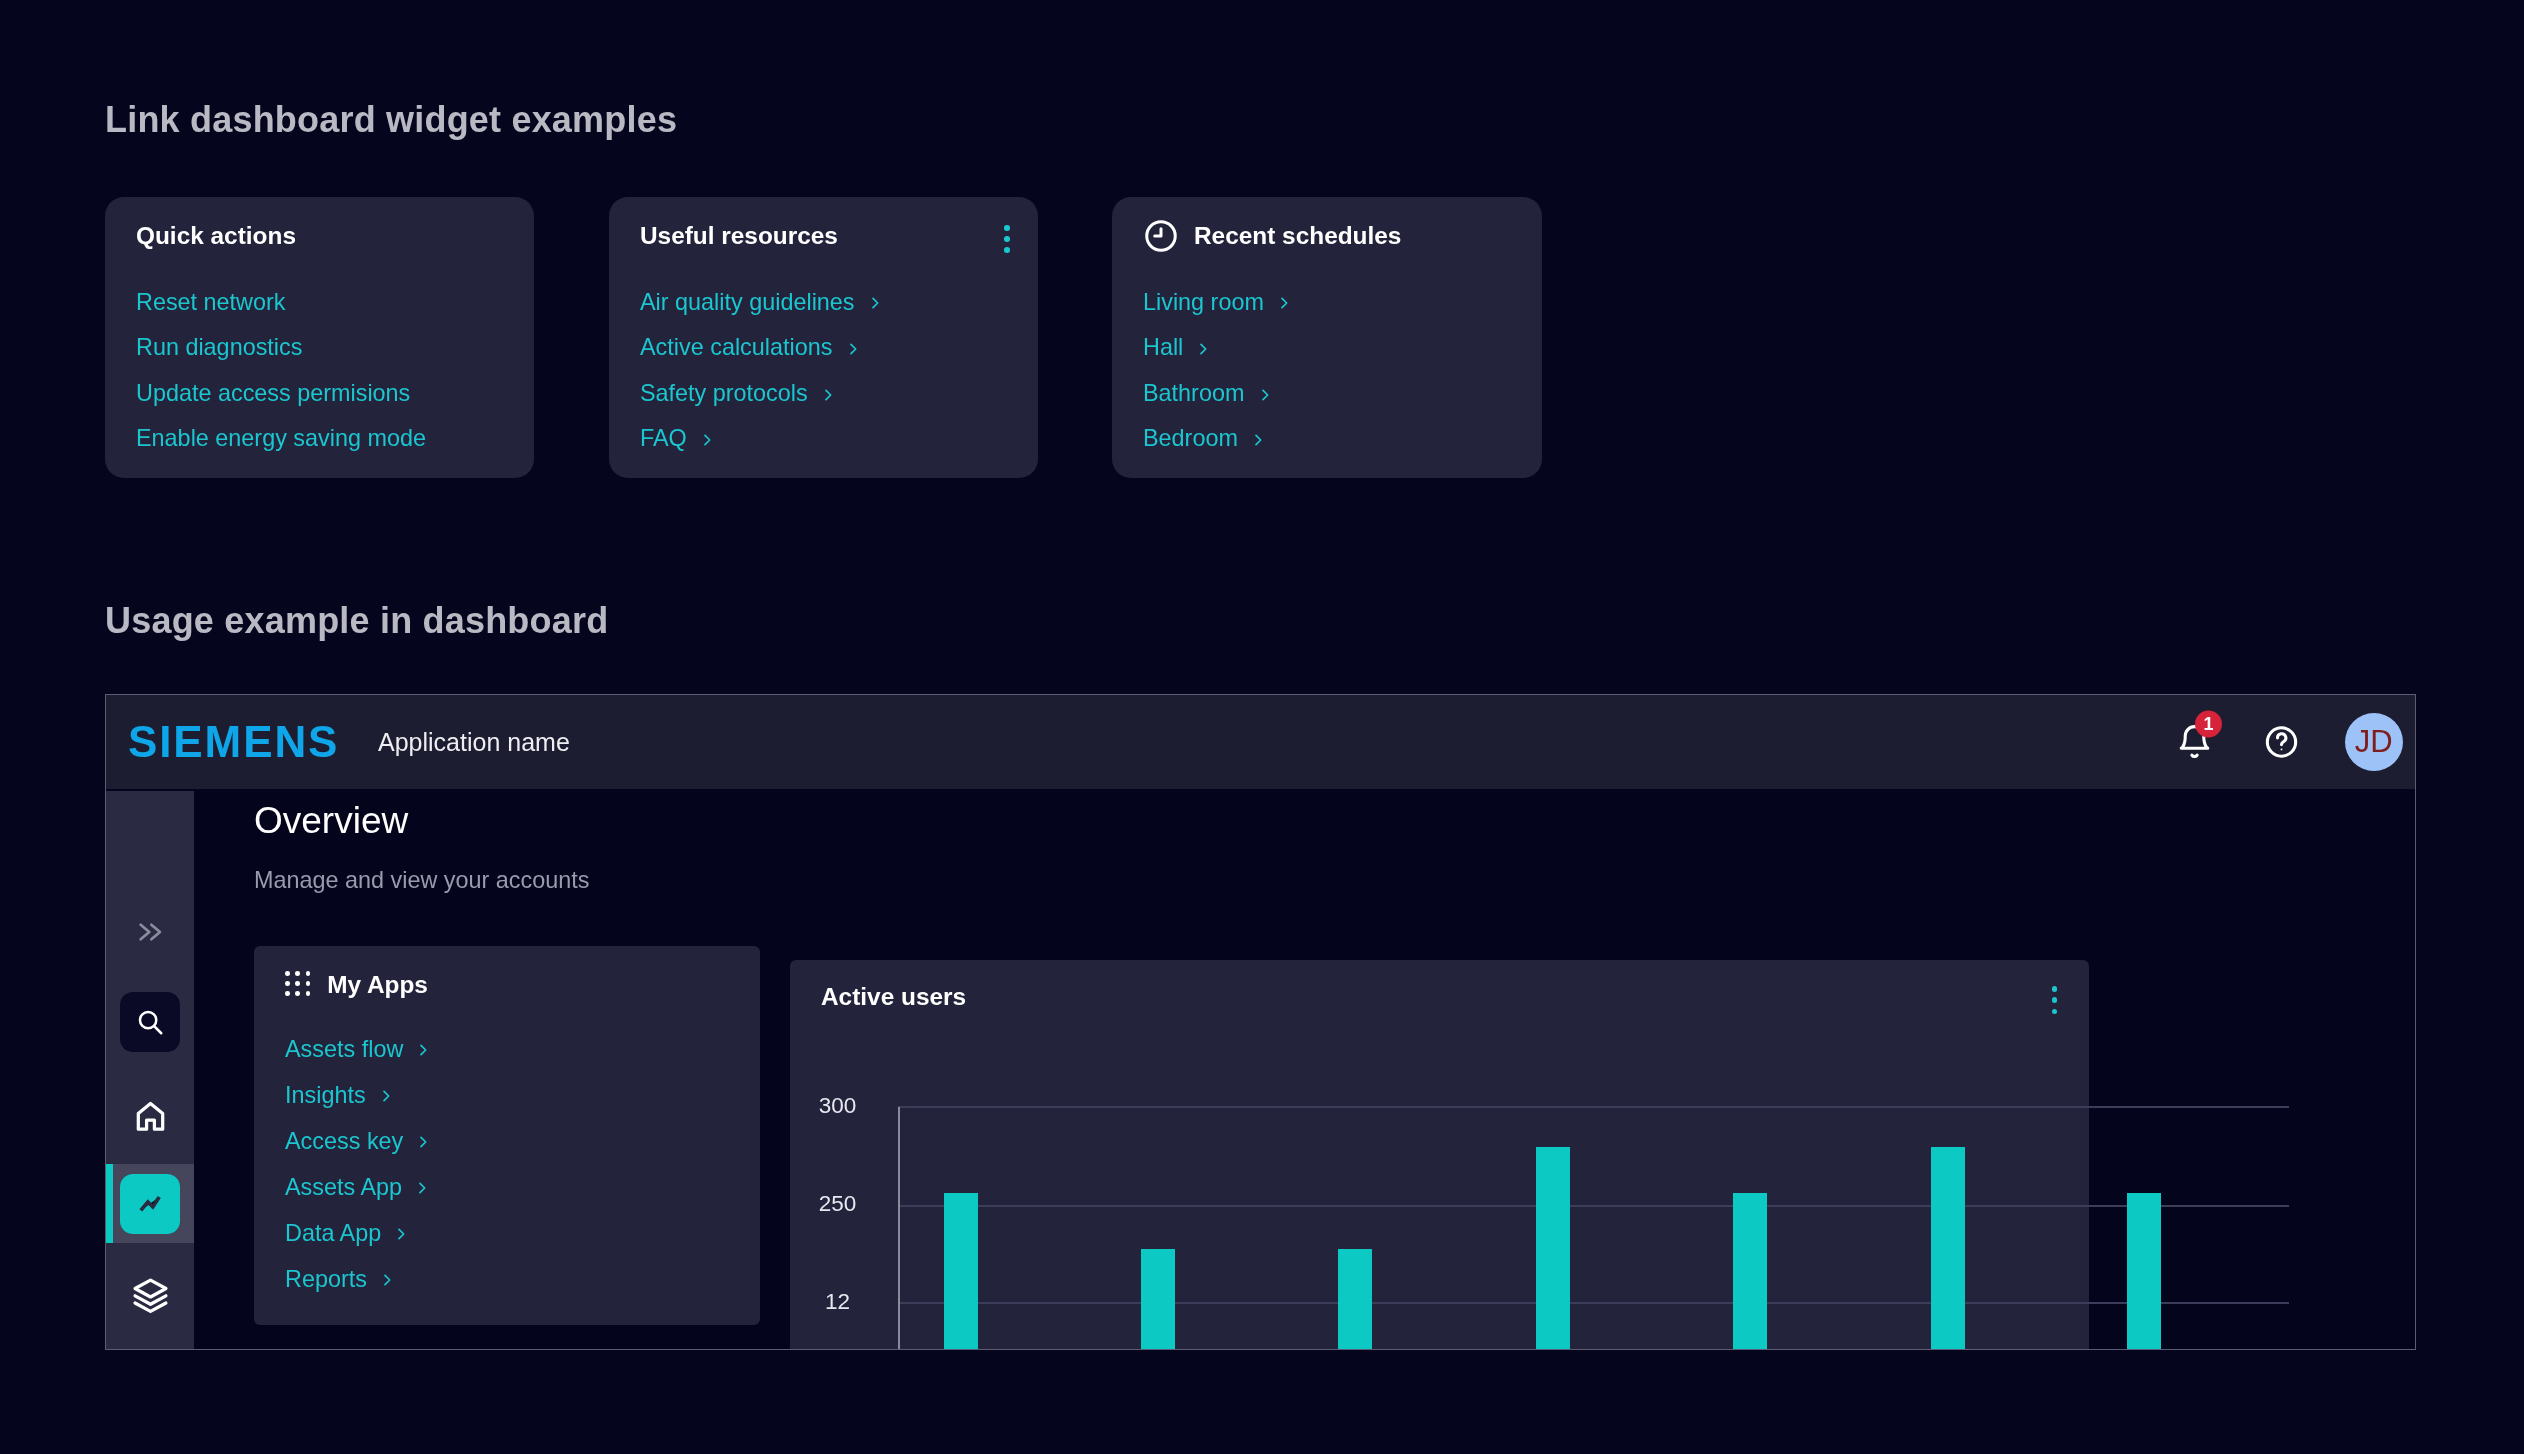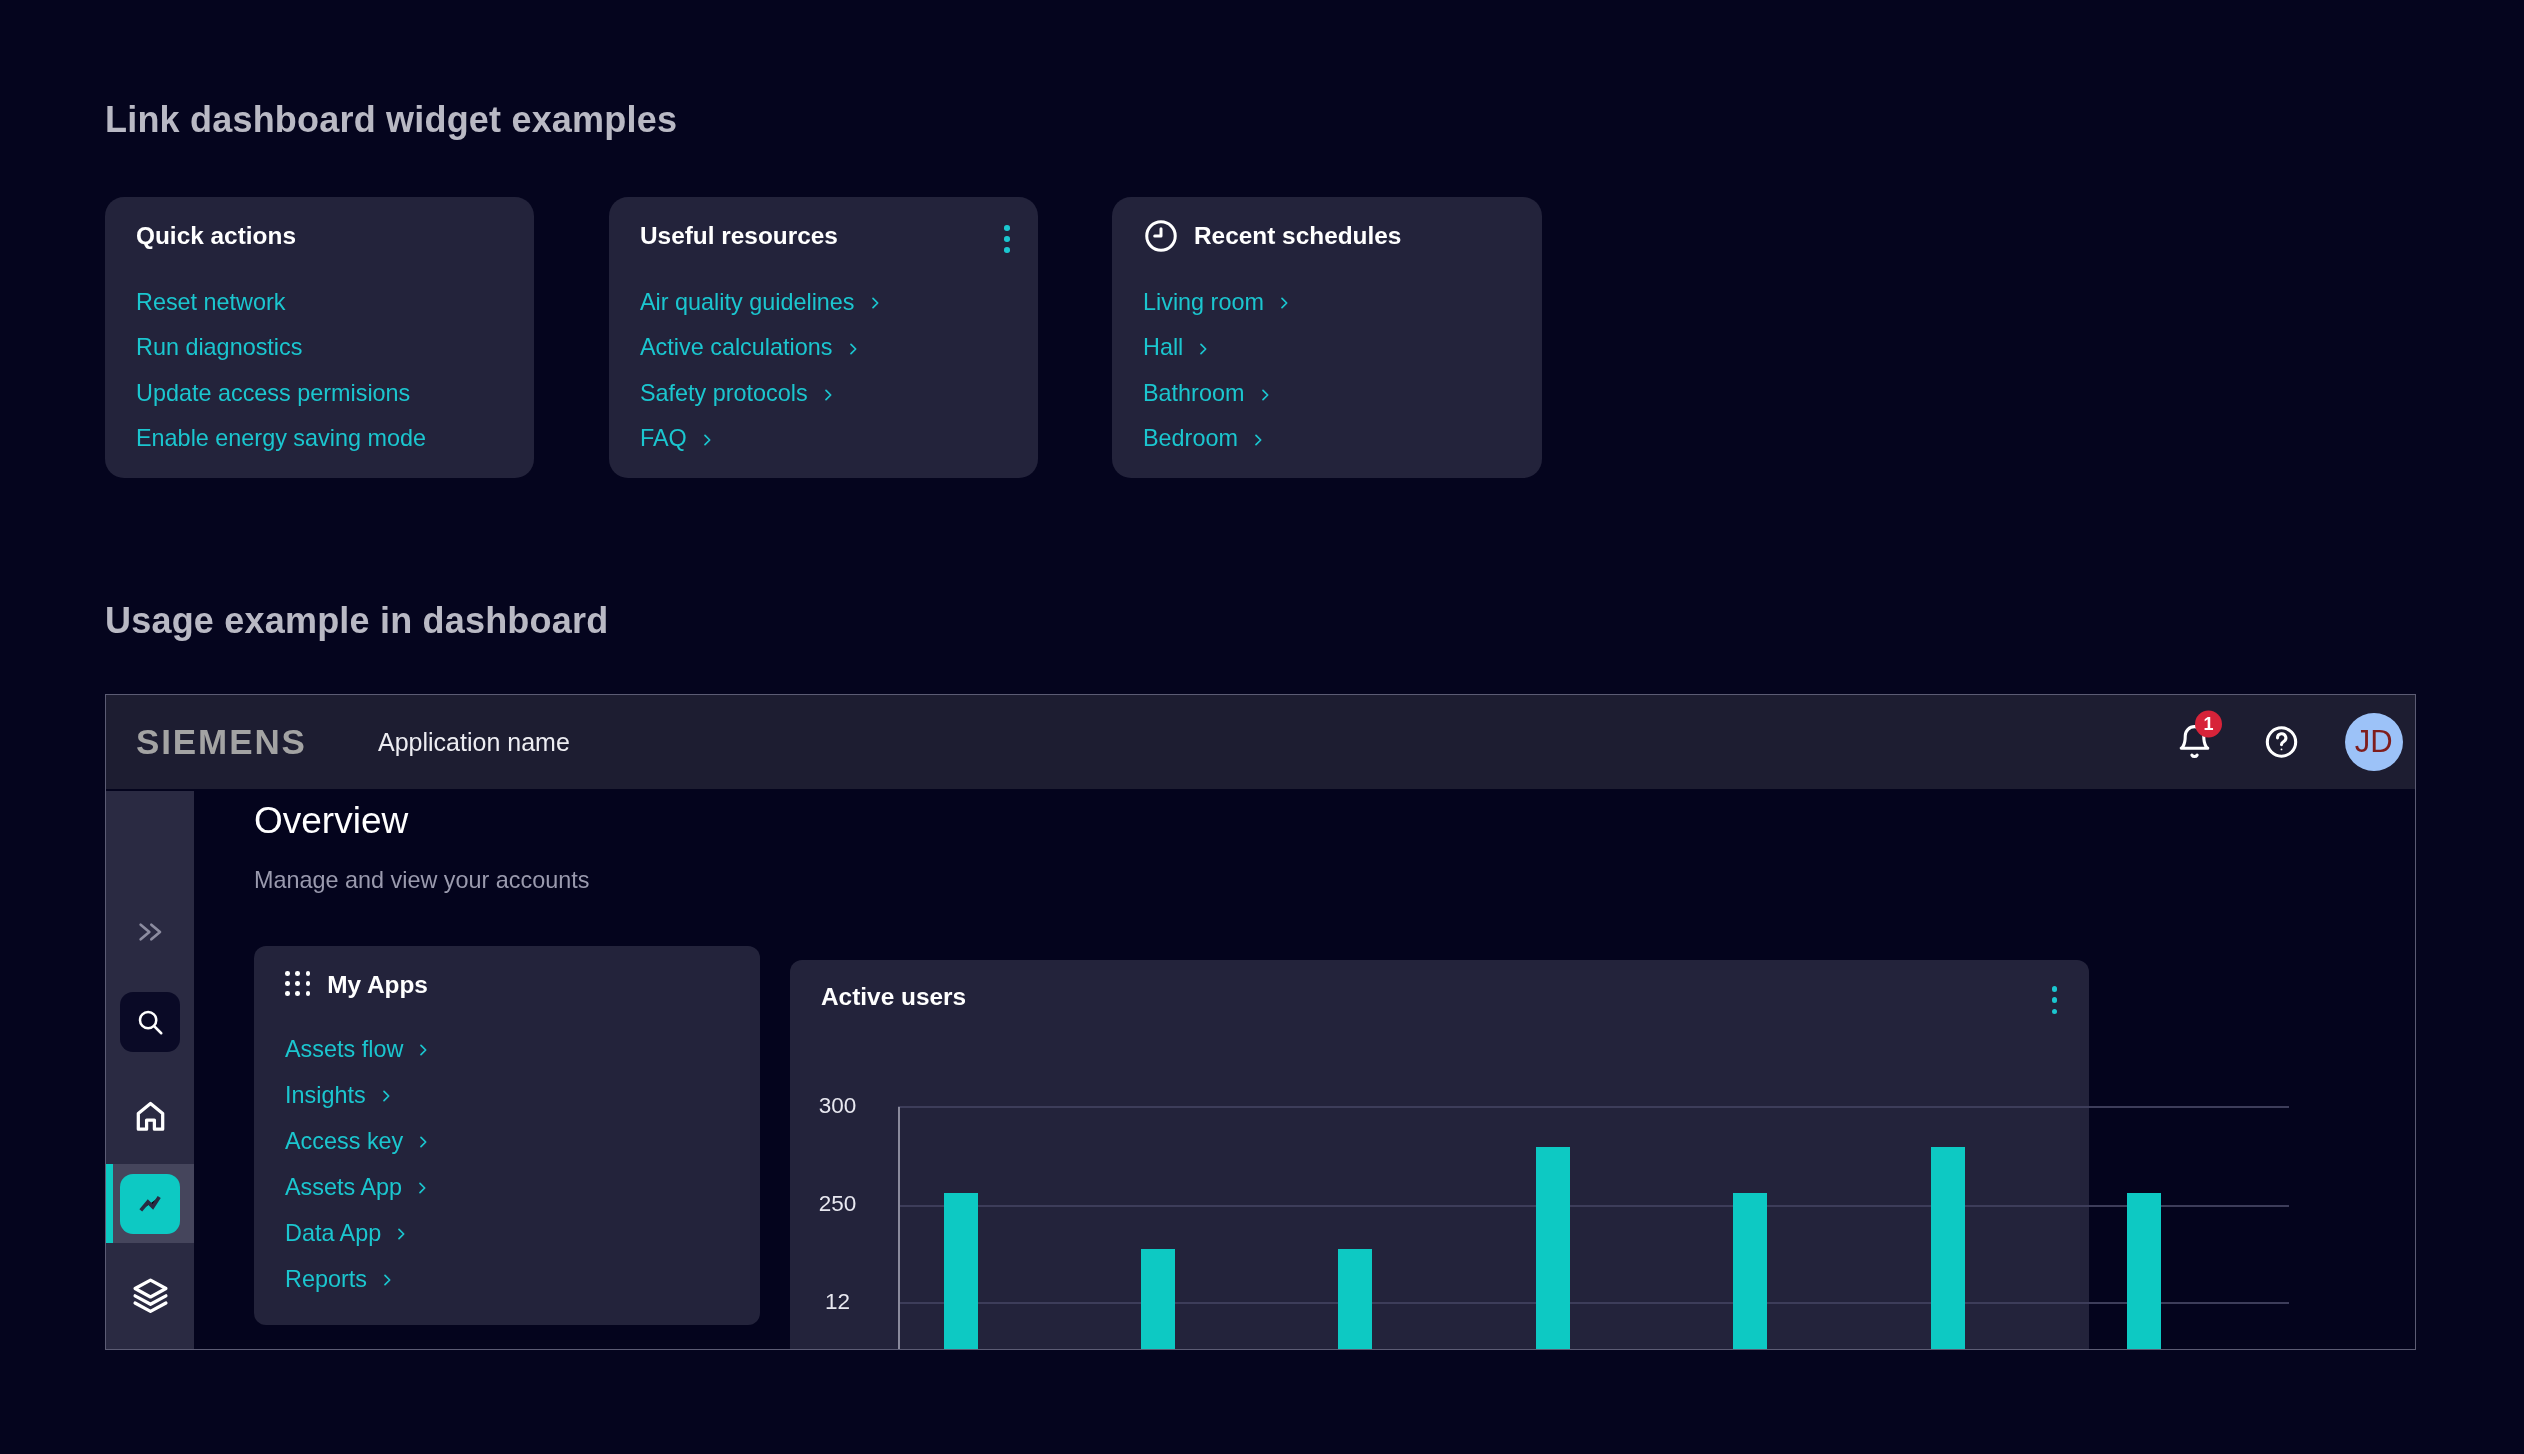--- a/index.html
+++ b/index.html
@@ -18,22 +18,22 @@
           font-size:23.4px; text-decoration:none; cursor:pointer; white-space:nowrap; }
   .link svg { width:16px; height:16px; stroke:#1BC6CF; stroke-width:2.6; fill:none;
               stroke-linecap:round; stroke-linejoin:round; margin-top:2.8px; }
   .kebab { position:absolute; display:flex; flex-direction:column; gap:5.6px; padding:3.7px; cursor:pointer; }
   .kebab span { width:5.6px; height:5.6px; border-radius:50%; background:#1BC6CF; }
 
   
   .frame { position:absolute; left:105px; top:694px; width:2311px; height:656px;
            background:#04041D; border:1.9px solid #5C5C74; overflow:hidden; }
   .dash-header { position:absolute; left:0; top:0; width:100%; height:94px; background:#1D1D31; }
-  .logo { position:absolute; left:30px; top:50%; transform:translateY(-50%); color:#a3a3a3;
-          font-size:35px; font-weight:800; letter-spacing:1.9px; }
+  .logo { position:absolute; left:22px; top:50%; transform:translateY(-50%); color:#0ea5e9;
+          font-size:44px; font-weight:800; letter-spacing:1.9px; }
   .app-name { position:absolute; left:272px; top:50%; transform:translateY(-50%);
               color:#EDEDF2; font-size:25px; font-weight:400; }
   .hdr-ic { position:absolute; top:50%; transform:translateY(-50%); cursor:pointer; }
   .hdr-ic svg { display:block; stroke:#FFFFFF; fill:none; stroke-width:2; stroke-linecap:round; stroke-linejoin:round; }
   .badge { position:absolute; background:#D72339; color:#FFF; border-radius:50%;
            display:flex; align-items:center; justify-content:center; font-weight:600; }
   .bell-badge { width:27px; height:27px; font-size:18px; left:19px; top:-13px; }
   .avatar { position:absolute; right:12.2px; top:50%; transform:translateY(-50%); width:58px; height:58px;
             border-radius:50%; background:#9CC2F8; color:#7f1d1d; font-size:31px; font-weight:400;
             display:flex; align-items:center; justify-content:center; cursor:pointer; }
@@ -46,21 +46,21 @@
   .tile-dark { background:#0A0A26; }
   .tile-teal { background:#0DC9C3; }
   .active-row { position:absolute; left:0; top:373px; width:88px; height:79px; background:#45455C;
                 display:flex; align-items:center; justify-content:center; cursor:pointer; }
   .active-row::before { content:""; position:absolute; left:0; top:0; bottom:0; width:6.6px; background:#0DC9C3; }
 
   
   .page-title { position:absolute; left:148px; top:105px; color:#FFFFFF; font-size:37px; font-weight:400; }
   .page-subtitle { position:absolute; left:148px; top:172px; color:#9A9AAE; font-size:23.4px; }
 
-  .widget { position:absolute; background:#23233B; border-radius:12px; }
+  .widget { position:absolute; background:#23233B; border-radius:6px; }
   #my-apps { left:148px; top:251px; width:506px; height:379px; }
   #active-users { left:684px; top:265px; width:1299px; height:418px; }
 
   .grid-icon { display:grid; grid-template-columns:repeat(3,6.6px); grid-template-rows:repeat(3,6.6px); gap:3.7px; }
   .grid-icon i { width:4.7px; height:4.7px; border-radius:50%; background:#FFFFFF; }
 
   
   .plot { position:absolute; left:0; top:0; width:100%; height:100%; }
   .grid-line { position:absolute; height:1.9px; background:#3D3D5A; }
   .tick-label { position:absolute; left:0; width:95px; text-align:center; color:#E8E8F0; font-size:22.5px; }

